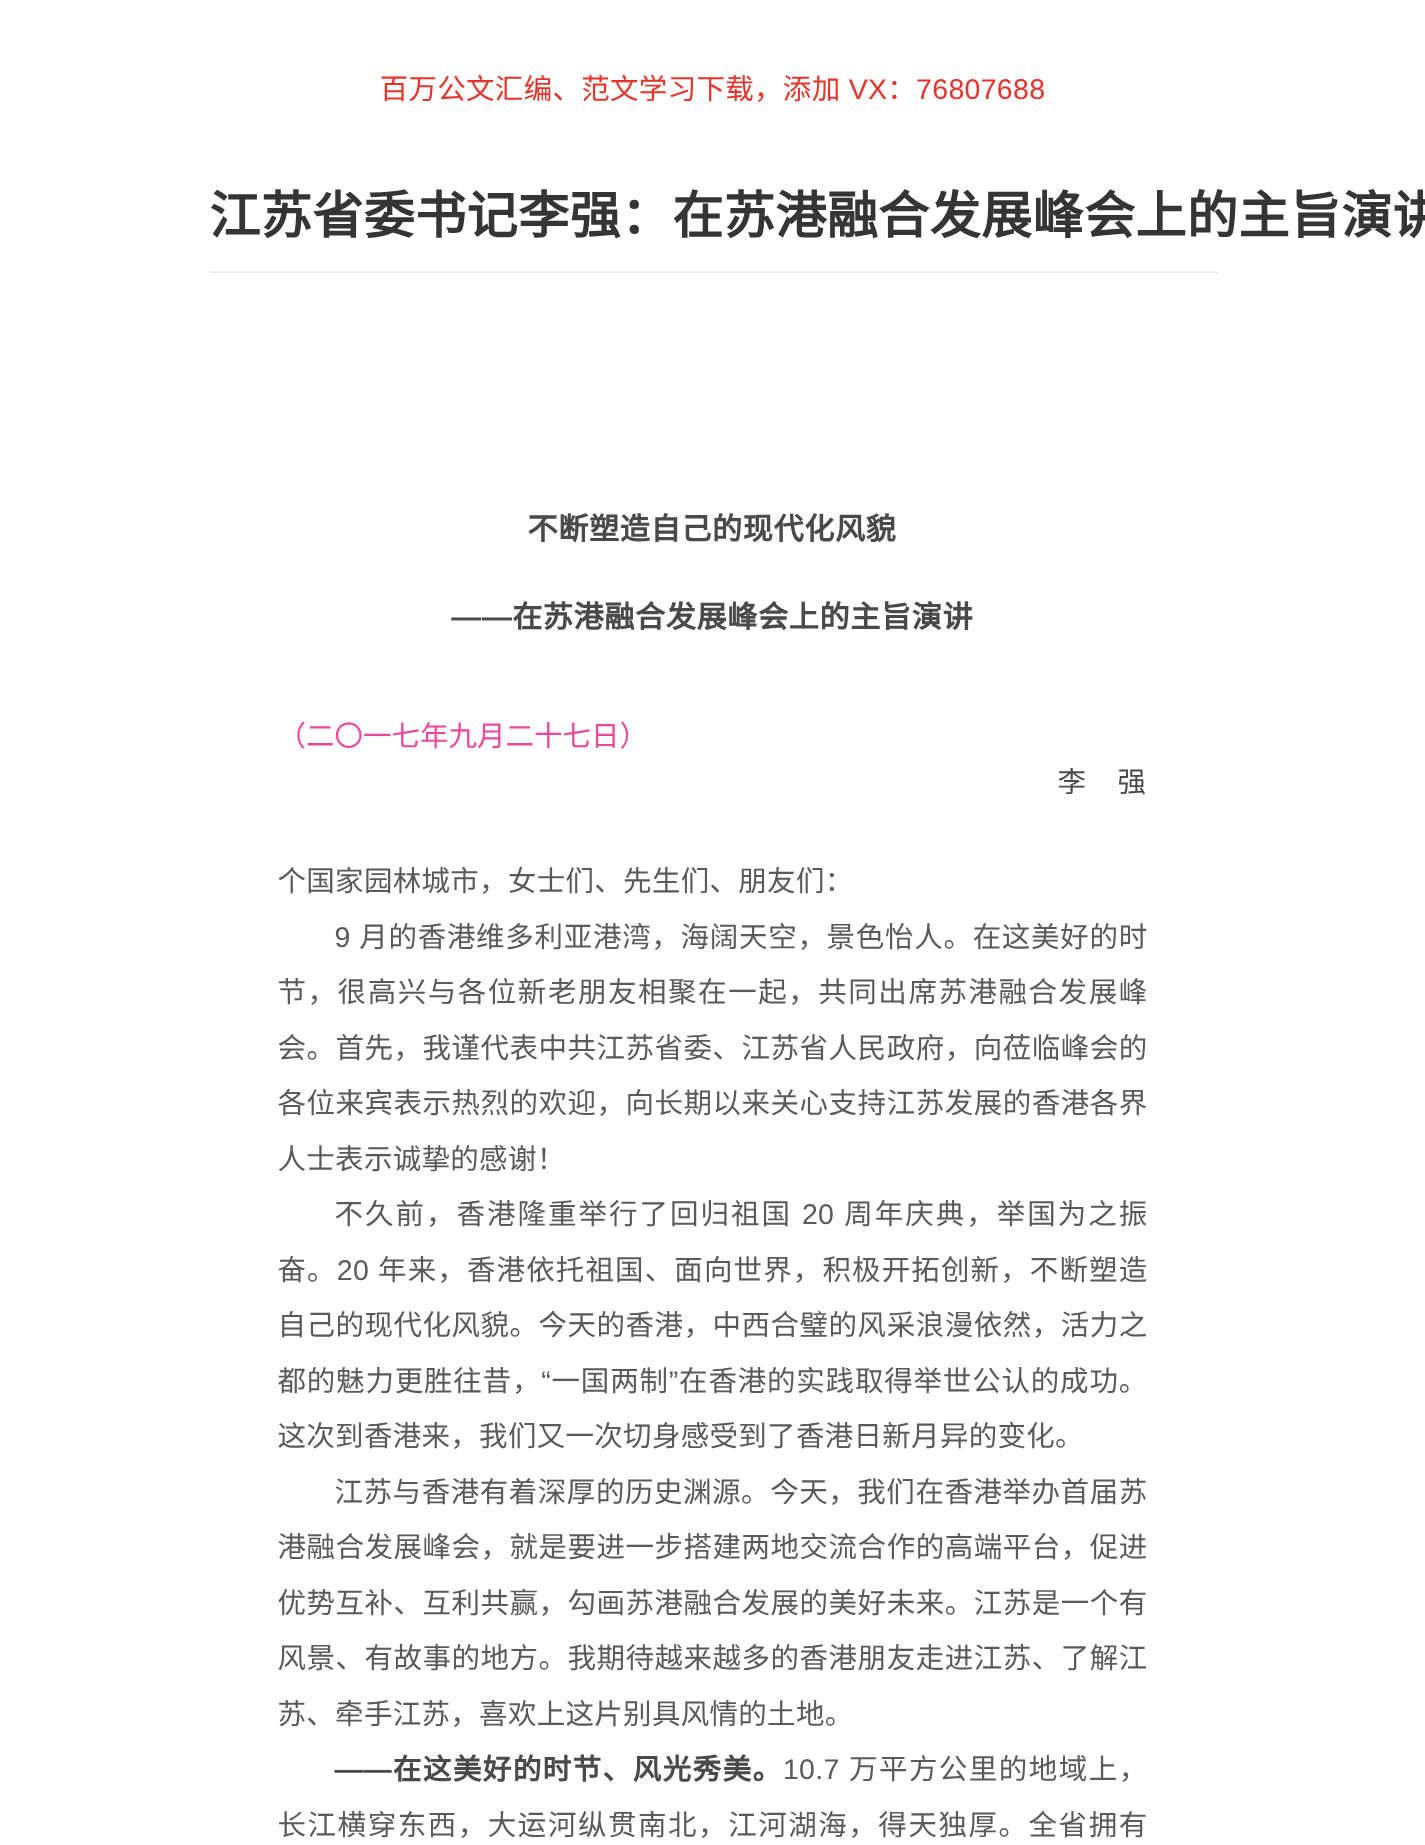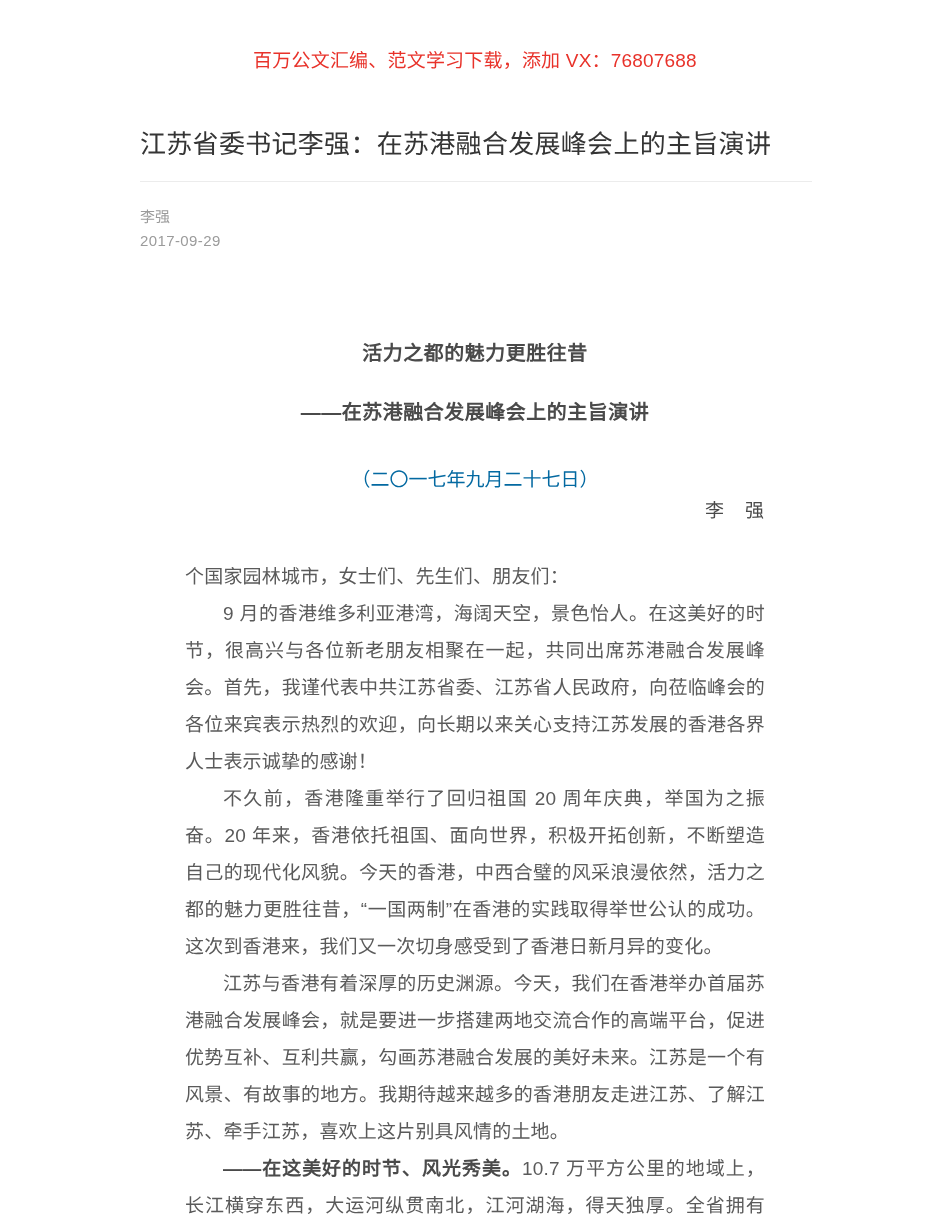--- a/index.html
+++ b/index.html
@@ -41,23 +41,23 @@
 
   
   .article-header {
     position: absolute;
     top: 124px;
     left: 140px;
     width: 672px;
   }
   .article-title {
     margin: 0;
-    font-size: 26px;
+    font-size: 34px;
     line-height: 40px;
-    font-weight: 400;
+    font-weight: 700;
     color: #353535;
     letter-spacing: 0.3px;
     white-space: nowrap;
   }
   .title-divider {
     margin-top: 17px;
     width: 672px;
     height: 1px;
     background: #ececec;
   }
@@ -81,25 +81,24 @@
     text-align: center;
     font-weight: bold;
     font-size: 20px;
     line-height: 31px;
     color: #4a4a4a;
     letter-spacing: 0.5px;
   }
   .doc-heading .line-2 { display: block; margin-top: 28px; }
 
   .doc-dateline {
-    margin-top: 36px;
-    text-align: center;
+    margin-top: 48px;
     font-size: 19px;
     line-height: 31px;
-    color: #0369a1;
+    color: #ec4899;
   }
   .doc-speaker {
     text-align: right;
     font-size: 19px;
     line-height: 31px;
     color: #4a4a4a;
     letter-spacing: 1px;
   }
 
   .body-text {
@@ -122,30 +121,26 @@
 
 <div class="page">
 
   <div class="promo-banner">
     <span class="promo-text">百万公文汇编、范文学习下载，添加 VX：76807688</span>
   </div>
 
   <div class="article-header">
     <h1 class="article-title">江苏省委书记李强：在苏港融合发展峰会上的主旨演讲</h1>
     <div class="title-divider"></div>
-    <div class="byline">
-      <span class="byline-author">李强</span>
-      <span class="byline-date">2017-09-29</span>
-    </div>
   </div>
 
   <div class="doc">
 
     <div class="doc-heading">
-      <span class="line-1">活力之都的魅力更胜往昔</span>
+      <span class="line-1">不断塑造自己的现代化风貌</span>
       <span class="line-2">——在苏港融合发展峰会上的主旨演讲</span>
     </div>
 
     <div class="doc-dateline">（二〇一七年九月二十七日）</div>
     <div class="doc-speaker">李　强</div>
 
     <div class="body-text">
         <p><span>个国家园林城市，女士们、先生们、朋友们：</span></p>
         <p class="indent"><span>9 月的香港维多利亚港湾，海阔天空，景色怡人。在这美好的时节，很高兴与各位新老朋友相聚在一起，共同出席苏港融合发展峰会。首先，我谨代表中共江苏省委、江苏省人民政府，向莅临峰会的各位来宾表示热烈的欢迎，向长期以来关心支持江苏发展的香港各界人士表示诚挚的感谢！</span></p>
         <p class="indent"><span>不久前，香港隆重举行了回归祖国 20 周年庆典，举国为之振奋。20 年来，香港依托祖国、面向世界，积极开拓创新，不断塑造自己的现代化风貌。今天的香港，中西合璧的风采浪漫依然，活力之都的魅力更胜往昔，“一国两制”在香港的实践取得举世公认的成功。这次到香港来，我们又一次切身感受到了香港日新月异的变化。</span></p>

